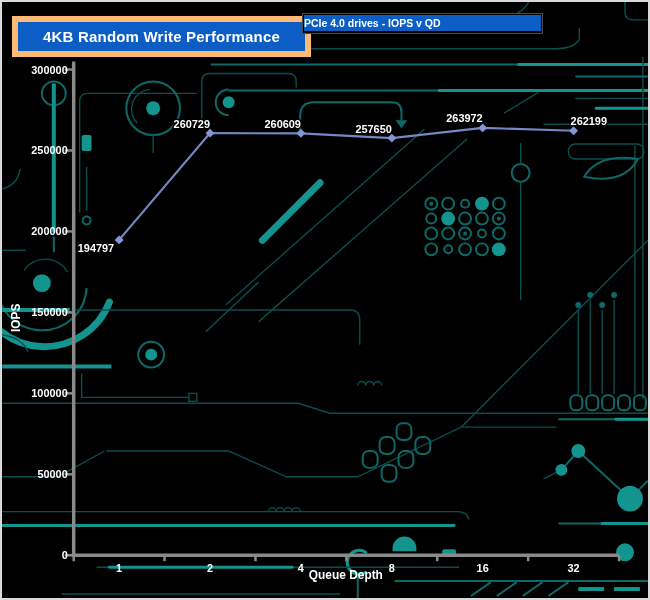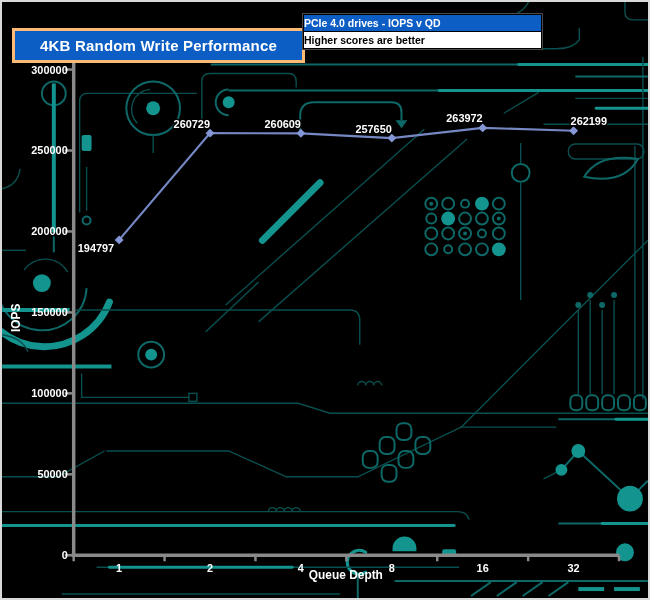--- a/index.html
+++ b/index.html
@@ -10,22 +10,22 @@
   .stage svg{position:absolute;left:0;top:0;}
   
   .cd{stroke:var(--c-dim);fill:none;stroke-width:1.4;}
   .cm{stroke:var(--c-mid);fill:none;stroke-width:2;}
   .cb{stroke:var(--c-bright);fill:none;stroke-width:3;stroke-linecap:round;}
   .cb7{stroke:var(--c-bright);fill:none;stroke-width:7;stroke-linecap:round;}
   .cb4{stroke:var(--c-bright);fill:none;stroke-width:4;stroke-linecap:butt;}
   .fb{fill:var(--c-bright);stroke:none;}
   .fm{fill:var(--c-mid);stroke:none;}
   .title-bar{
-    position:absolute;left:10px;top:26px;width:287px;height:29px;
-    background:var(--blue);border:3px solid #fdba74;display:flex;
+    position:absolute;left:10px;top:14px;width:287px;height:29px;
+    background:var(--blue);border:6px solid #fdba74;display:flex;
     align-items:center;justify-content:center;color:#fff;font-weight:bold;
     font-size:15px;letter-spacing:.2px;z-index:5;
   }
   .info-box{
     position:absolute;left:301px;top:12px;width:237px;z-index:5;
     border:1px solid #000;box-shadow:0 0 0 1px #4a4a4a;
   }
   .info-row{height:16px;line-height:16px;padding:0 0;font-size:10.5px;font-weight:bold;white-space:nowrap;}
   .info-row.blue{background:var(--blue);color:#fff;border-bottom:1px solid #000;}
   .info-row.white{background:#fff;color:#000;}
@@ -228,15 +228,14 @@
       <text x="483.75" y="120.72564" text-anchor="end" class="data-label">263972</text>
       <path d="M575.25 125.11563000000001 L579.75 129.61563 L575.25 134.11563 L570.75 129.61563 Z" fill="#8596d6"></path>
       <text x="572.25" y="123.61563000000001" text-anchor="start" class="data-label">262199</text>
     </svg>
 
   <div class="title-bar">
     <span>4KB Random Write Performance</span>
   </div>
   <div class="info-box">
     <div class="info-row blue">PCIe 4.0 drives - IOPS v QD</div>
-    <div class="info-row white">Higher scores are better</div>
   </div>
 </div>
 
 </body></html>

